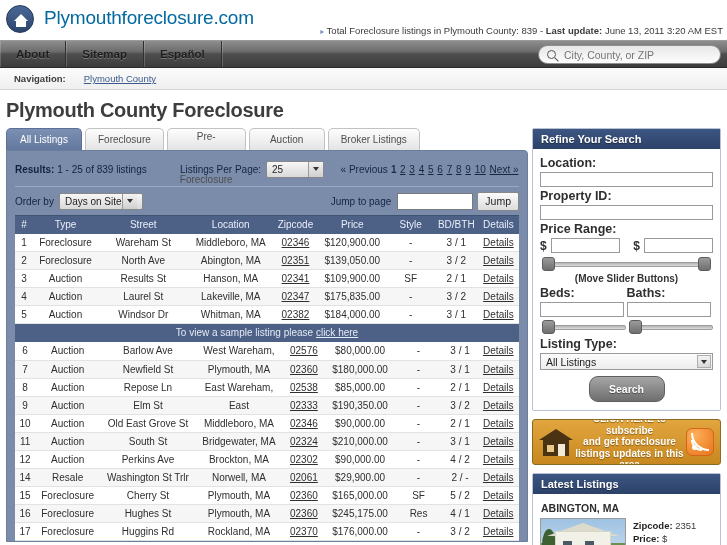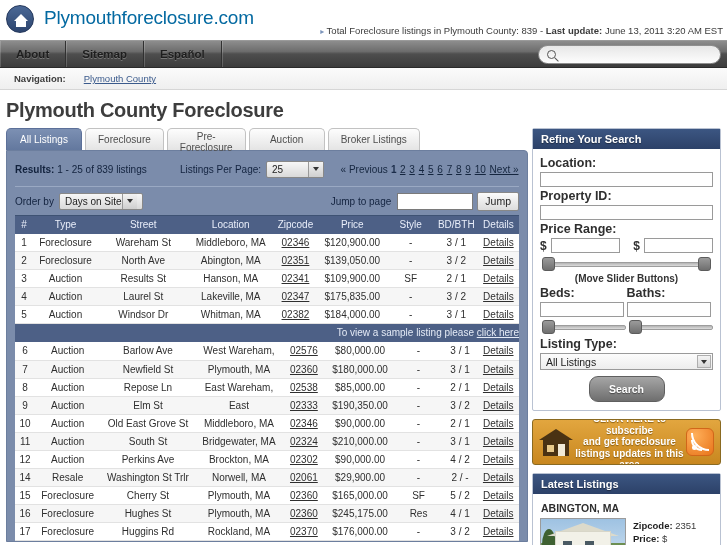--- a/index.html
+++ b/index.html
@@ -101,21 +101,21 @@
     background:linear-gradient(#fdfdfd,#e4e4e4);
     border:1px solid #c2c2c2; border-bottom:none;
     border-radius:5px 5px 0 0; margin-right:3px;
     cursor:pointer; text-align:center;
     line-height:11px;
   }
   .tab.active {
     background:linear-gradient(#7c90b3,#63789e);
     border-color:#5c7099; color:#ffffff;
   }
-  .tab.wrap { flex-direction:column; justify-content:flex-start; padding-top:2px; }
+  .tab.wrap { flex-direction:column; justify-content:flex-start; padding-top:2px;gap:32px; }
 
   
   .panel {
     background:#7b8cab;
     border:1px solid #6c7e9e;
     border-radius:0 4px 0 0;
     padding:7px 8px 0 8px;
     position:relative;
   }
   .panel-row1 { display:flex; align-items:center; height:22px; }
@@ -178,21 +178,21 @@
   .c-street{ width:110px; }
   .c-loc   { width:96px; }
   .c-zip   { width:48px; }
   .c-price { width:72px; }
   .c-style { width:58px; }
   .c-bd    { width:44px; }
   .c-det   { width:44px; }
 
   .samplebar {
     background:#4d6086; color:#e4eaf6; font-size:10px;
-    text-align:right; height:18px; line-height:18px;
+    text-align:center; height:18px; line-height:18px;
   }
   .samplebar a { color:#e4eaf6; text-decoration:underline; }
 
   
   .sidebox {
     border:1px solid #b9c2d2; background:#fff; margin-bottom:8px;
     border-radius:2px;
   }
   .sidebox-hd {
     background:linear-gradient(#3c5682,#2c4168);
@@ -306,20 +306,21 @@
   </div>
 </div>
 
 <div class="navbar">
   <div class="navitem">About</div>
   <div class="navitem">Sitemap</div>
   <div class="navitem">Español</div>
   <div class="navitem navspacer"></div>
   <div class="searchbox">
     <span class="mag"></span>
+    <input type="text" placeholder="City, County, or ZIP" style="">
   </div>
 </div>
 
 <div class="breadcrumb">
   <span class="lbl">Navigation:</span>
   <a href="#">Plymouth County</a>
 </div>
 
 <div class="pagetitle">Plymouth County Foreclosure</div>
 

